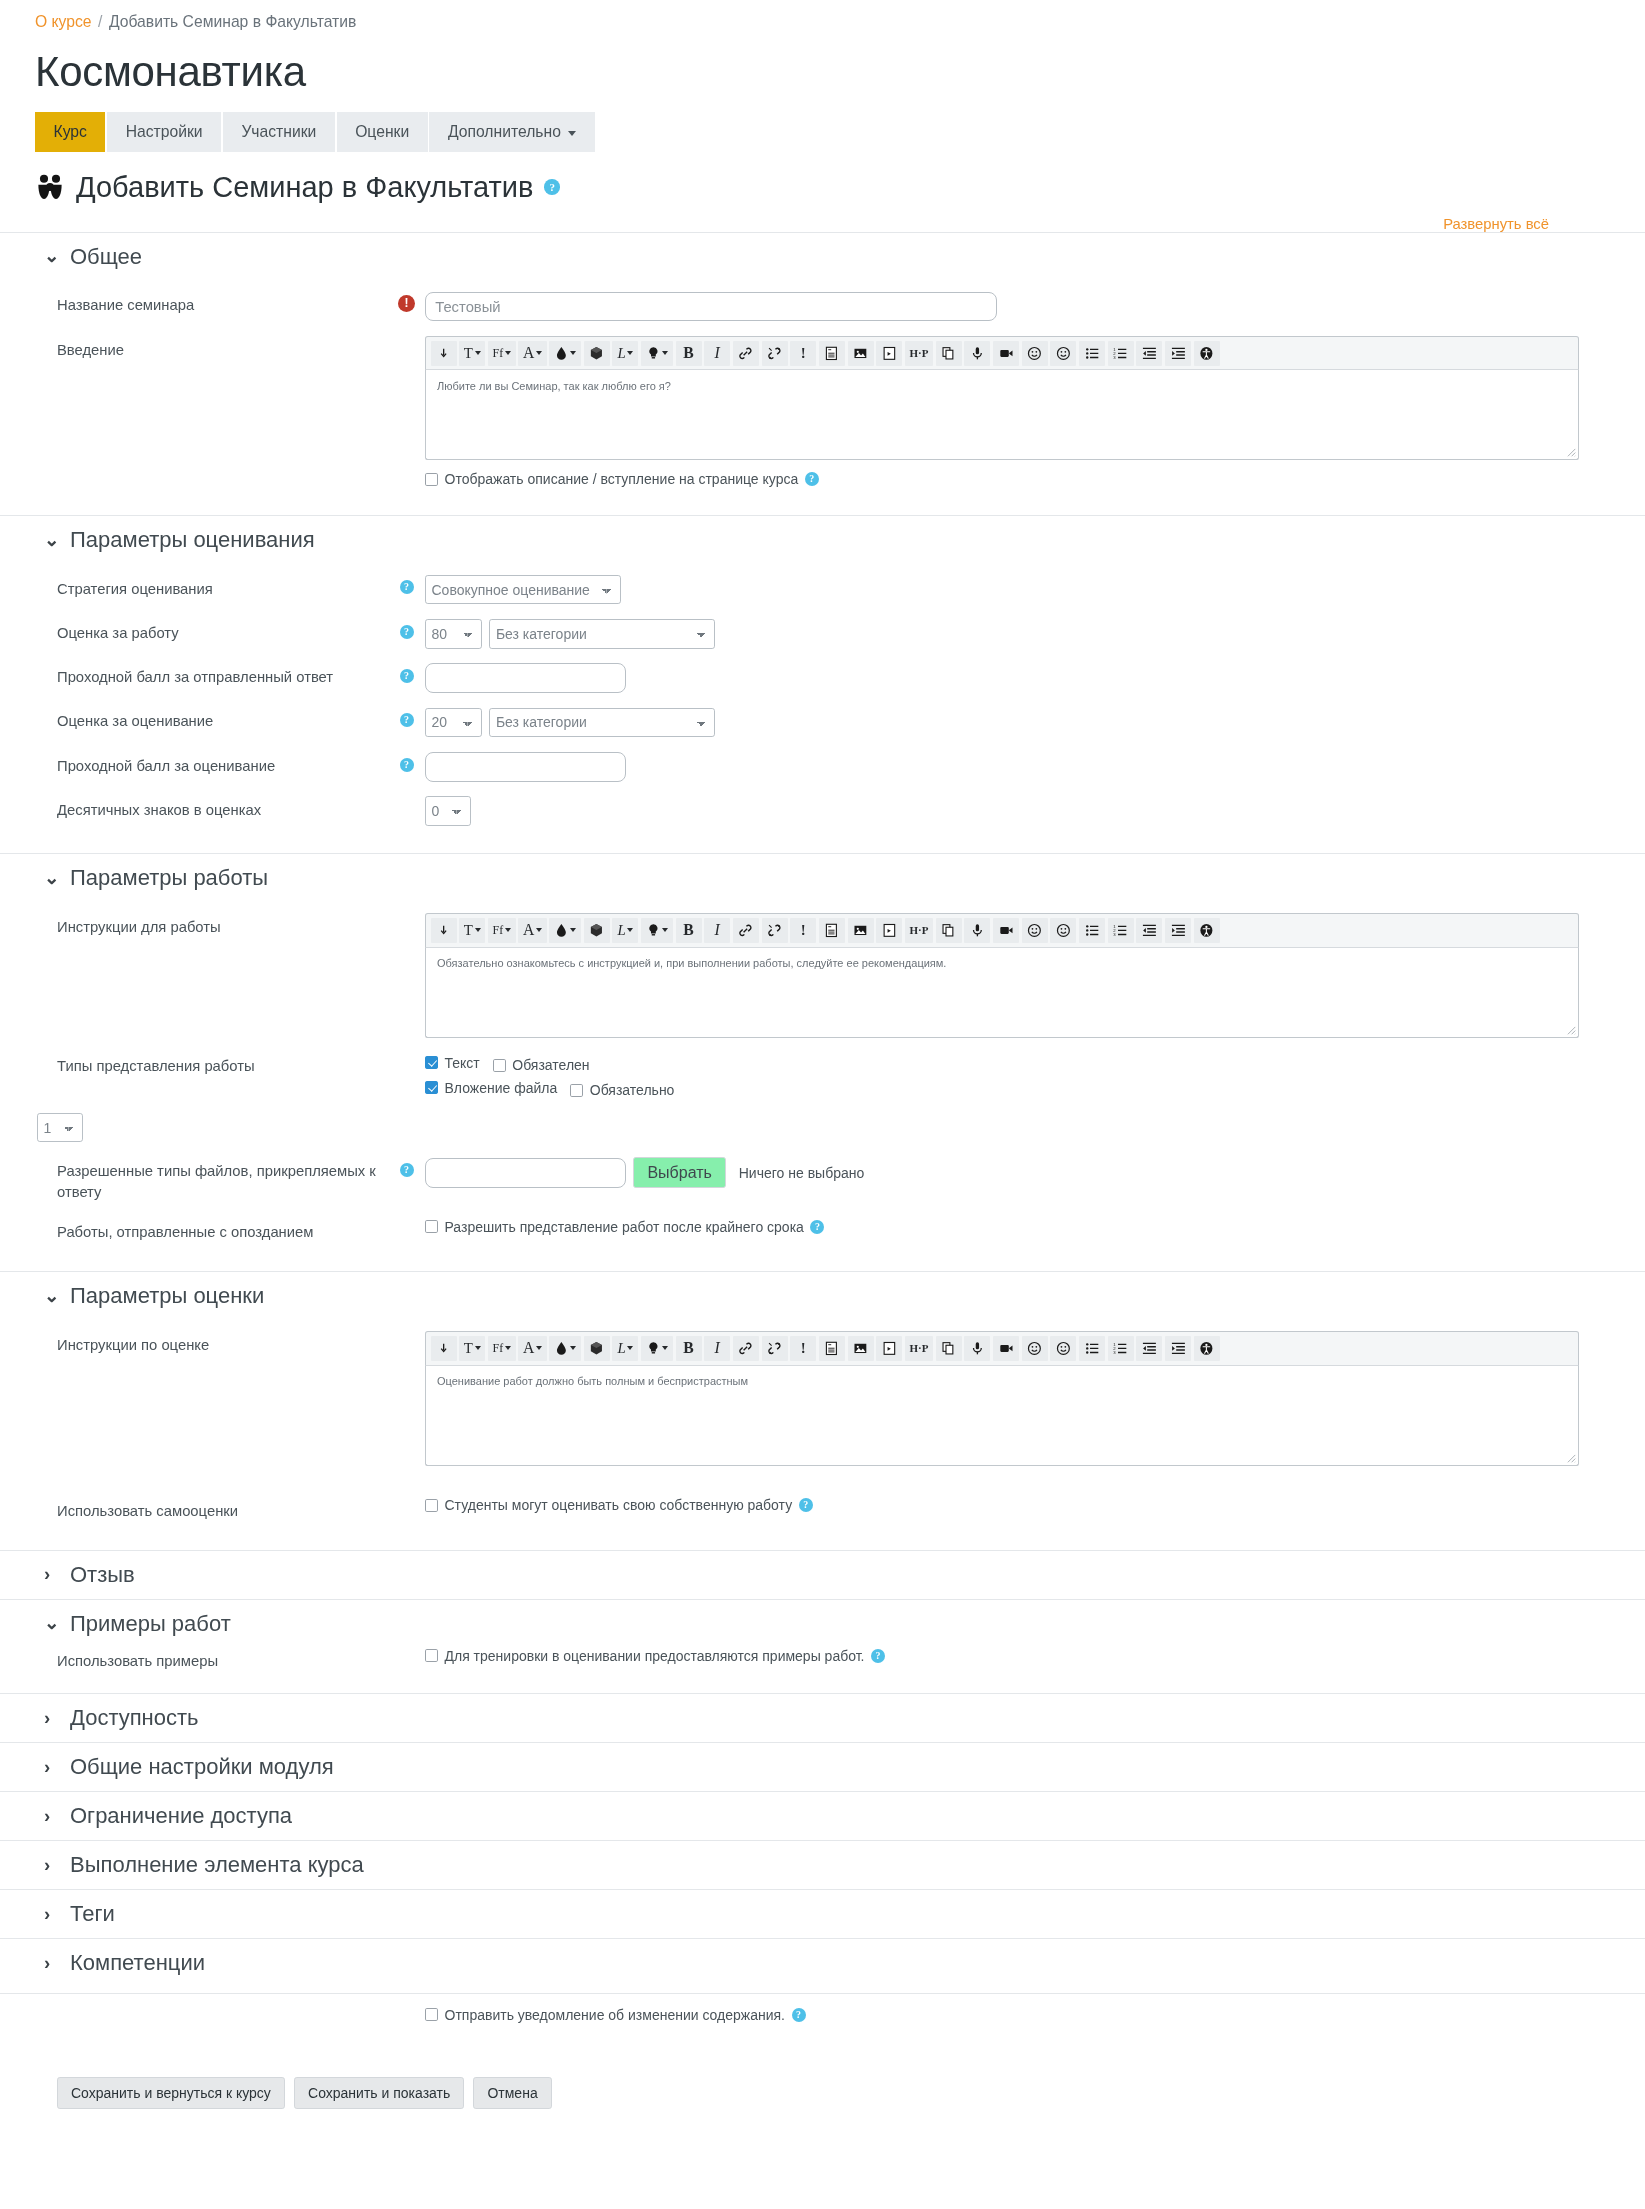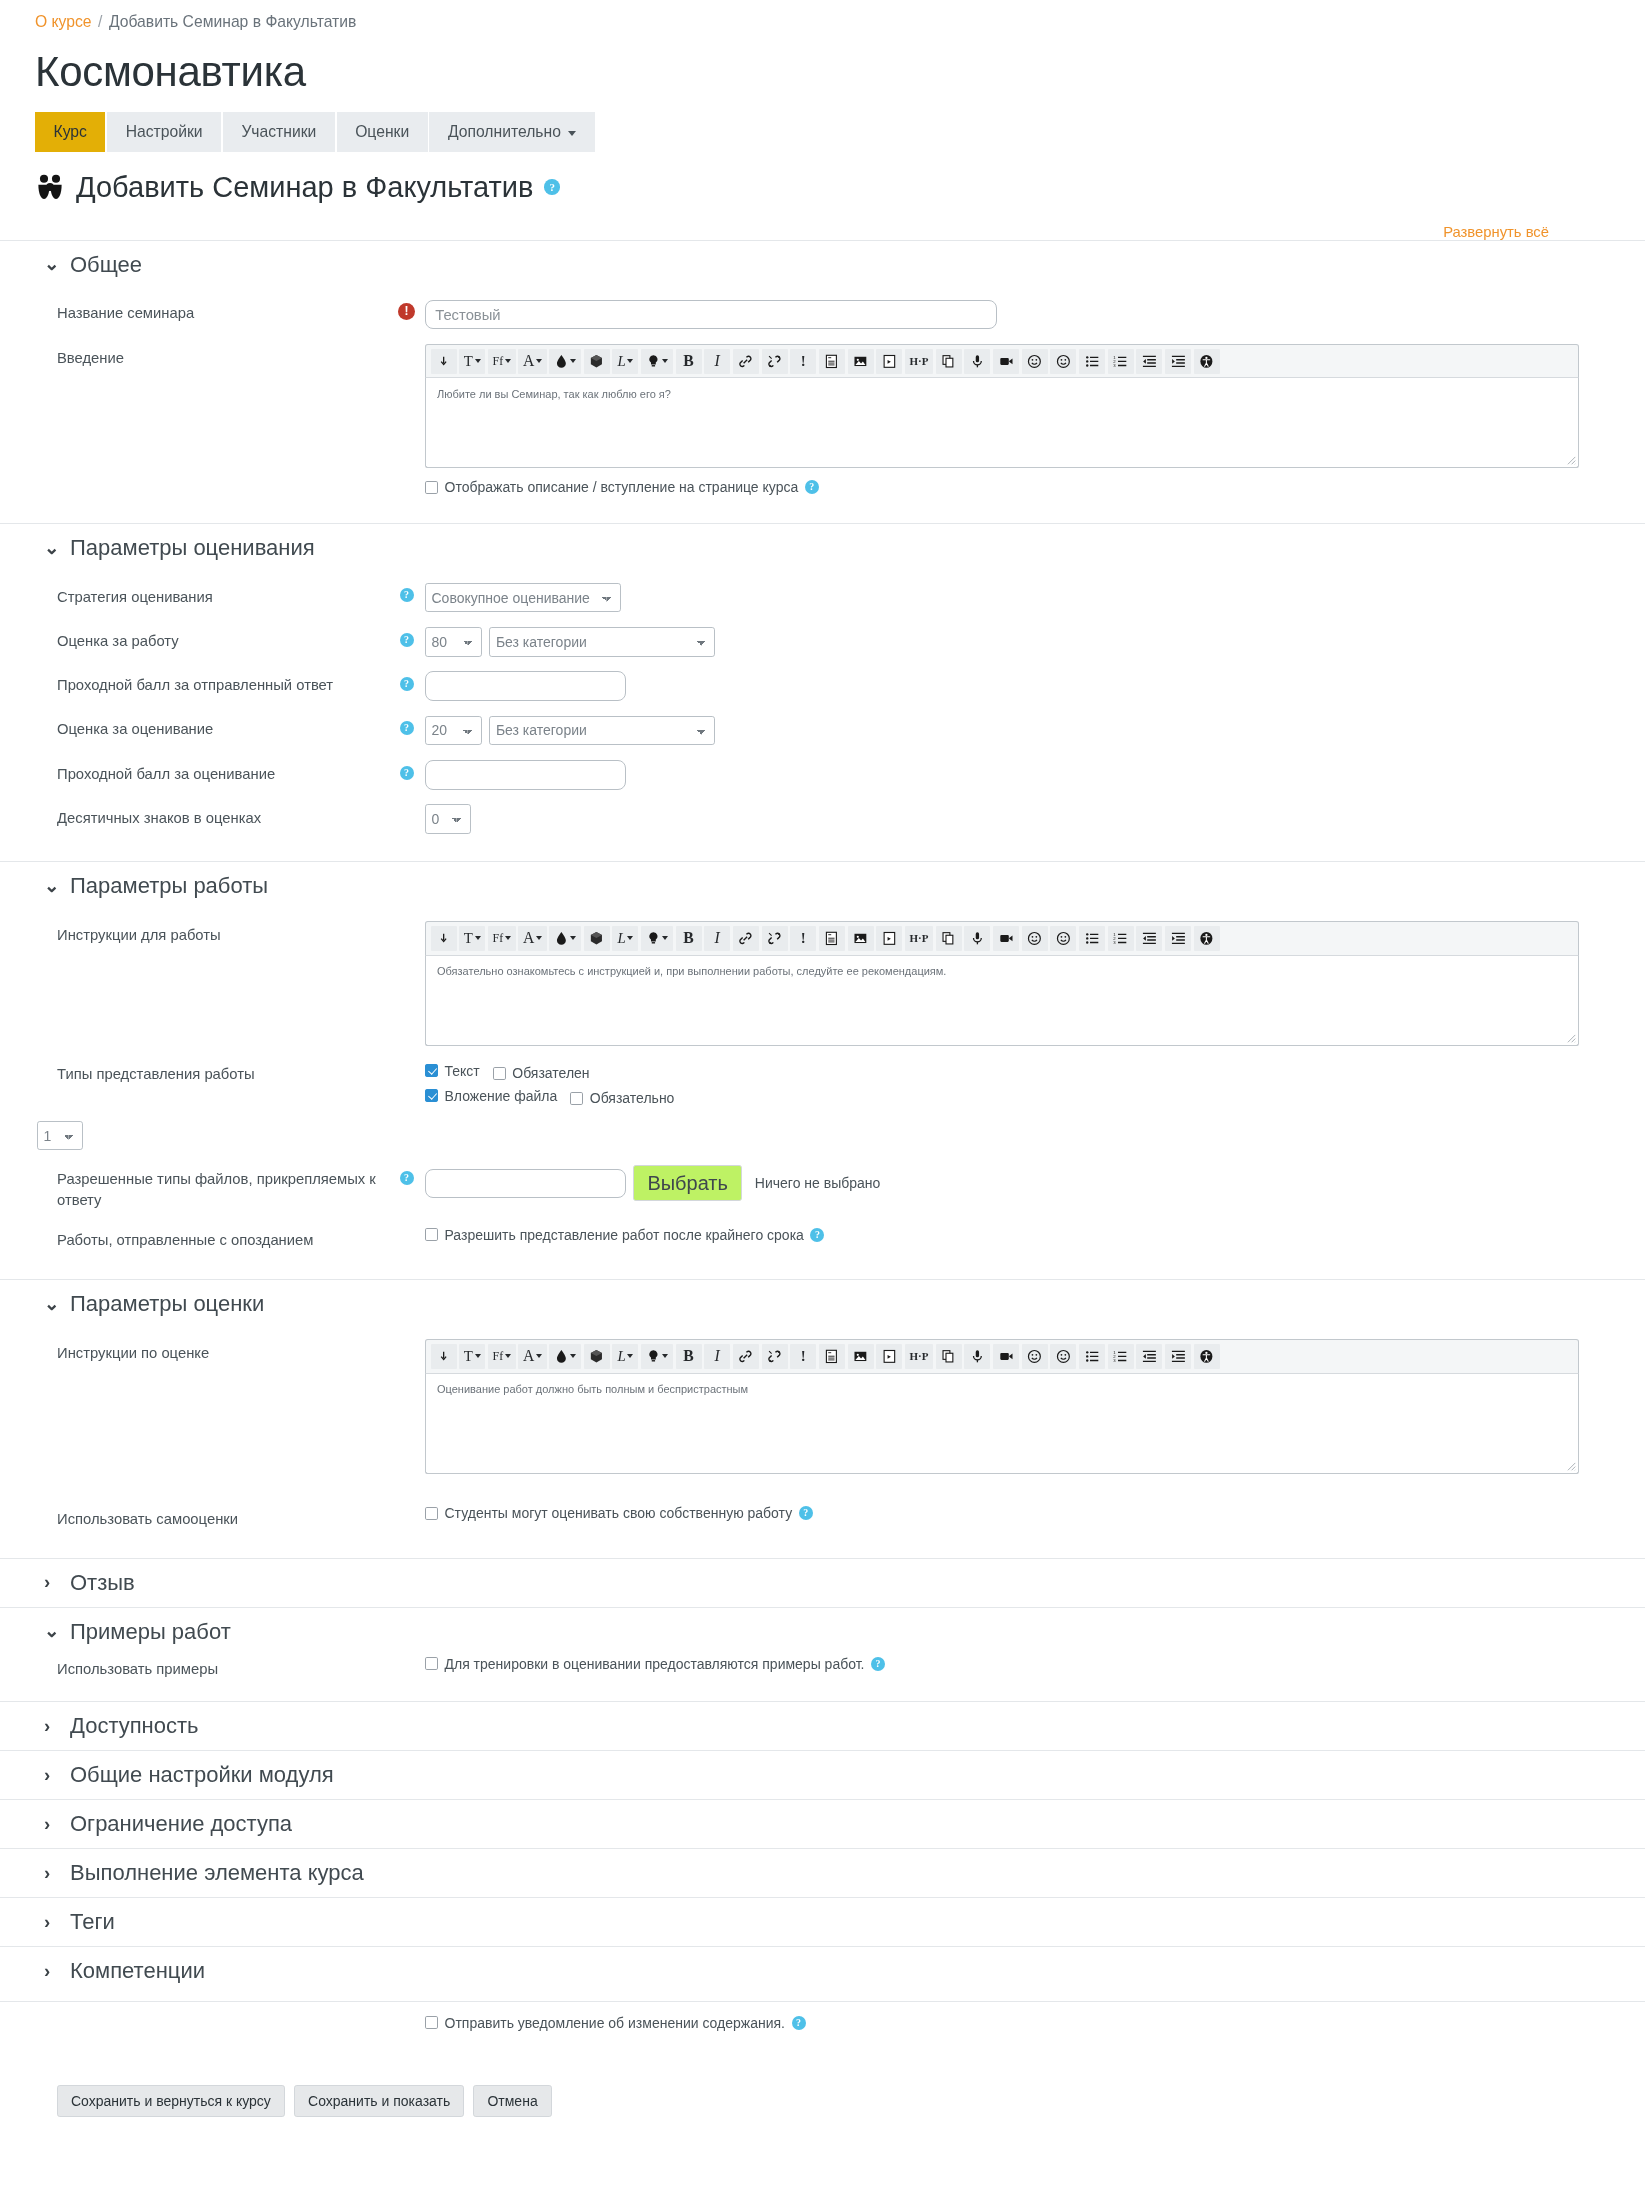--- a/index.html
+++ b/index.html
@@ -83,21 +83,21 @@
     width:15.7px;height:15.7px;border-radius:50%;
     background:#4ec0e8; color:#fff;
     font-size:11px; font-weight:700;
     font-family:"Liberation Serif", serif;
     cursor:pointer; flex:none;
     line-height:1;
   }
   .helpbtn.sm { width:14px; height:14px; font-size:10px; }
 
   .expand-all-row {
-    margin-top: 20px;
+    margin-top: 12px;
     padding-right: 97px;
     text-align: right;
     font-size: 14.8px;
   }
   .expand-all-row a { color: #f0932b; text-decoration: none; cursor: pointer; }
 
   
   .section { border-top: 0.9px solid #e4e7ea; }
   .section:first-of-type { border-top: 0.9px solid #e4e7ea; }
   .section-head {
@@ -178,24 +178,24 @@
   .sel-cat { width: 226px; }
   .sel-dec { width: 46px; padding-right:18.5px;
     background-position: calc(100% - 10px) 13px, calc(100% - 5.5px) 13px; }
   .sel-attach { width: 46px; padding-right:18.5px;
     background-position: calc(100% - 10px) 13px, calc(100% - 5.5px) 13px; }
   .sel-maxsize { width: 530px; }
 
   .inline { display: flex; align-items: center; gap: 7.4px; flex-wrap: wrap; }
 
   .btn-choose {
-    background: #bef264;
+    background: #86efac;
     border: 0.9px solid #d3d7db;
     border-radius: 2.8px;
-    font-size: 20px;
+    font-size: 16px;
     color: #3f474d;
     padding: 5.5px 13px;
     font-family: inherit;
     cursor: pointer;
   }
   .nothing-sel { font-size: 14px; color: #4a5359; margin-left: 5.5px; }
 
   
   .cbrow { display: flex; align-items: center; gap: 6.5px; font-size: 14px; color: #4a5359; }
   .cbrow + .cbrow { margin-top: 4.6px; }

